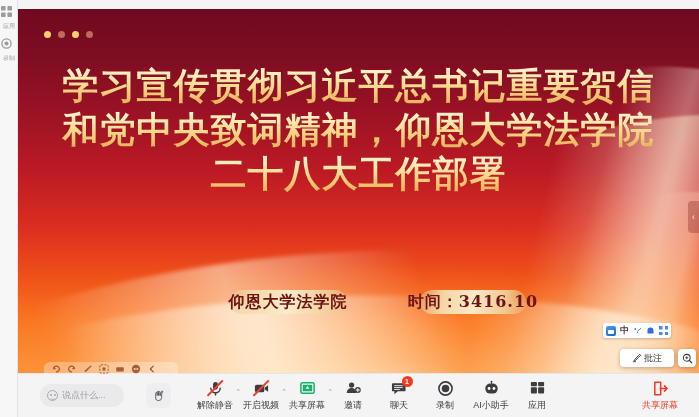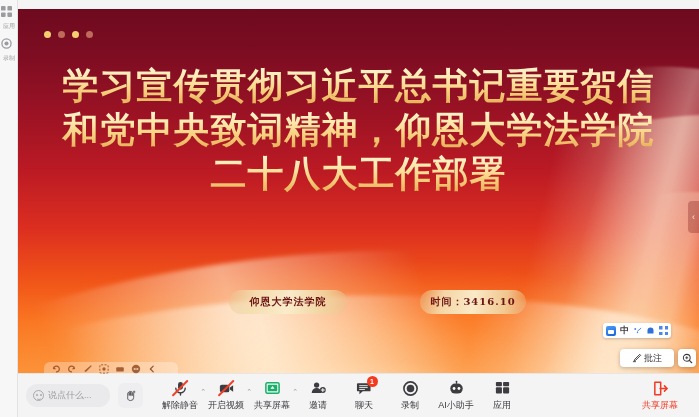--- a/index.html
+++ b/index.html
@@ -116,21 +116,21 @@
   }
 
   
   .pill {
     position: absolute; z-index: 3;
     height: 24px; border-radius: 12px;
     display: flex; align-items: center; justify-content: center;
     background: linear-gradient(100deg, rgba(228,190,132,0.35) 0%, rgba(244,222,176,0.92) 22%, rgba(250,236,203,0.98) 50%, rgba(240,213,160,0.85) 80%, rgba(226,188,128,0.30) 100%);
     font-family: "DejaVu Serif", "Liberation Serif", serif;
     font-weight: 700;
-    font-size: 10px;
+    font-size: 16px;
     color: #6d1414;
     letter-spacing: 1px;
     white-space: nowrap;
   }
   .pill-org { left: 211px; top: 281px; width: 118px; }
   .pill-date { left: 402px; top: 281px; width: 106px; font-family: "DejaVu Serif","Liberation Serif",serif;}
 
   
   .collapse-handle {
     position: absolute; right: 0; top: 192px; width: 11px; height: 32px;
@@ -190,21 +190,21 @@
     z-index: 4;
   }
   .annot-ic { width: 11px; height: 11px; opacity: 0.75; display:flex; align-items:center; justify-content:center; color:#8a3b10; font-size:9px;}
 
   
   .controlbar {
     position: absolute; left: 0; bottom: 0; width: 699px; height: 44px;
     background: #f4f4f5; border-top: 1px solid #e6e6e8;
     display: flex; align-items: center;
   }
-  .cb-left { display: flex; align-items: center; gap: 8px; padding-left: 4px; }
+  .cb-left { display: flex; align-items: center; gap: 22px; padding-left: 4px; }
   .react-arrow { width: 14px; color: #b8b8bd; font-size: 11px; }
   .say-box {
     width: 84px; height: 23px; border-radius: 12px; background: #eaeaec;
     display: flex; align-items: center; gap: 4px; padding: 0 7px;
     font-size: 9px; color: #9a9aa0;
   }
   .smiley {
     width: 11px; height: 11px; border-radius: 50%;
     border: 1px solid #a8a8ae; position: relative; flex: none;
   }
@@ -216,21 +216,21 @@
   .smiley::after {
     content:""; position:absolute; left:2.5px; top:6px; width:4px; height:2px;
     border-bottom:1px solid #a8a8ae; border-radius:0 0 4px 4px;
   }
   .hand-btn {
     width: 25px; height: 25px; border-radius: 6px; background: #eeeef0;
     display: flex; align-items: center; justify-content: center;
     font-size: 12px; color: #55555b;
   }
 
-  .cb-center { display: flex; align-items: flex-start; gap: 0; margin-left: 14px; }
+  .cb-center { display: flex; align-items: flex-start; gap: 0; margin-left: 21px; }
   .cb-item {
     width: 46px; height: 40px; border-radius: 6px;
     display: flex; flex-direction: column; align-items: center; justify-content: flex-start;
     padding-top: 3px; position: relative;
   }
   .cb-item.active { background: #ebebed; }
   .cb-ic {
     height: 19px; display: flex; align-items: center; justify-content: center;
     position: relative;
   }

